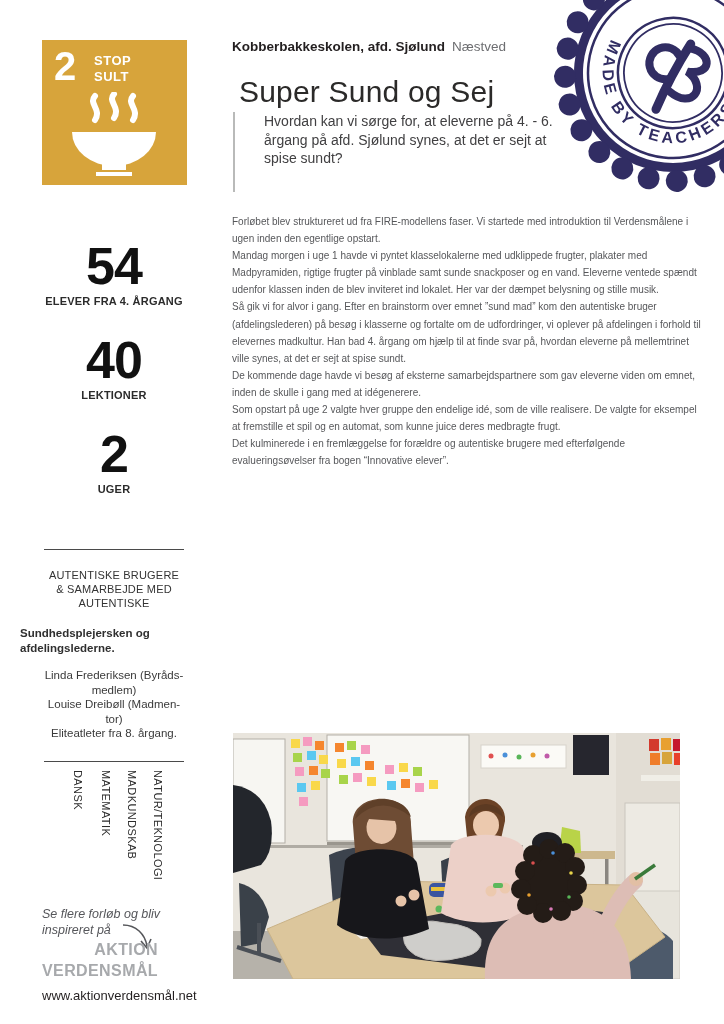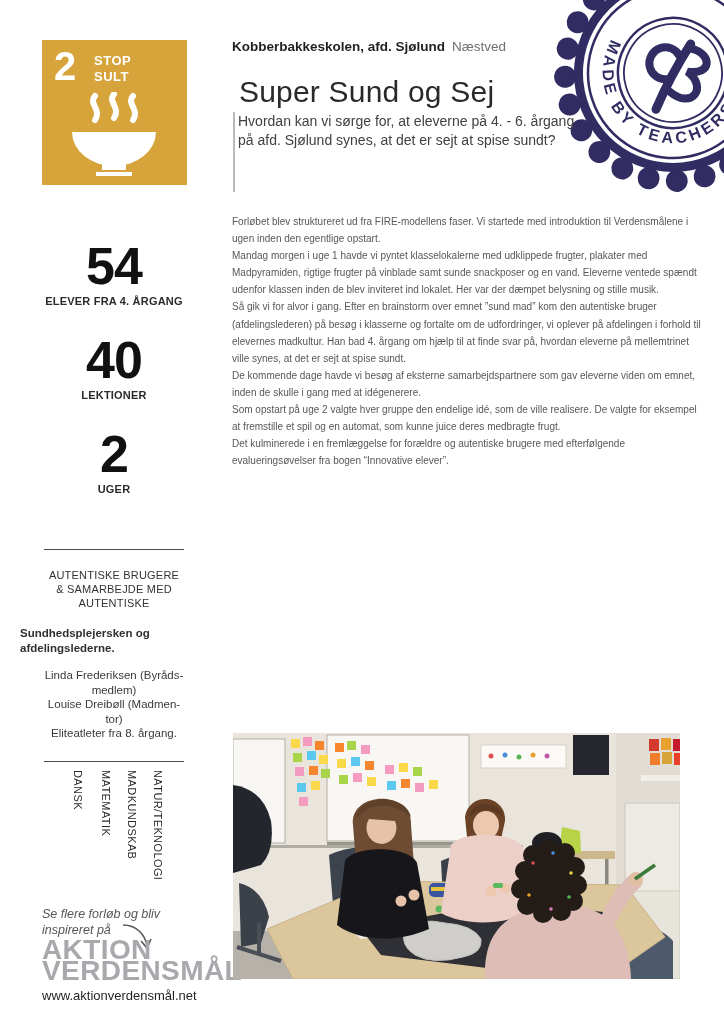--- a/index.html
+++ b/index.html
@@ -17,21 +17,21 @@
   
   .stamp { position:absolute; left:538px; top:-62px; width:270px; height:270px; }
 
   
   .hdr { position:absolute; left:232px; top:39px; font-size:13.5px; }
   .hdr .school { font-weight:700; color:#231f20; }
   .hdr .city   { font-weight:400; color:#6d6e71; margin-left:7px; }
   .title { position:absolute; left:239px; top:56px; font-size:30px; font-weight:500; color:#2b2a29; letter-spacing:.2px;margin-top:19px; }
   .question {
     position:absolute; left:233px; top:112px; width:348px;
-    border-left:2px solid #b9bab9; padding-left:3px;
+    border-left:2px solid #b9bab9; padding-left:29px;
     font-size:14px; line-height:1.33; color:#414042; min-height:80px;
   }
   .bodytext { position:absolute; left:232px; top:213px; width:473px; font-size:10px; line-height:17.1px; color:#56575a; }
   .bodytext p { margin:0; }
 
   
   .stat { position:absolute; left:34px; width:160px; text-align:center; }
   .stat .v { font-size:52px; font-weight:900; color:#111; line-height:1; letter-spacing:-1px; }
   .stat .l { font-size:11px; font-weight:600; color:#2b2b2b; letter-spacing:.2px; margin-top:3px; }
   .s1 { top:240px; } .s2 { top:334px; } .s3 { top:428px; }
@@ -45,22 +45,22 @@
                font-size:11.5px; font-weight:600; color:#2f2f2f; line-height:14.5px; }
   .guests    { position:absolute; left:30px; top:668px; width:168px; text-align:center;
                font-size:11.5px; color:#3a3a3a; line-height:14.5px; }
 
   .subject { position:absolute; top:770px; transform-origin:0 0; transform:rotate(90deg);
              font-size:11px; color:#2b2b2b; letter-spacing:.4px; white-space:nowrap; }
 
   .tagline { position:absolute; left:42px; top:907px; font-size:12.5px; font-style:italic;
              color:#55565a; line-height:15.5px; }
   .tag-arrow { position:absolute; left:120px; top:922px; }
-  .logo { position:absolute; left:42px; top:939px; font-size:28px; font-weight:700;
-          color:#a7a9ac; line-height:21px; letter-spacing:.4px; }
+  .logo { position:absolute; left:42px; top:939px; font-size:16px; font-weight:700;
+          color:#a7a9ac; line-height:21px; letter-spacing:.4px;text-align:right; }
   .url  { position:absolute; left:42px; top:988px; font-size:13px; color:#231f20; }
 
   
   .photo { position:absolute; left:233px; top:733px; width:447px; height:246px; overflow:hidden; }
 </style>
 </head>
 <body>
 
 <div class="page">
 

